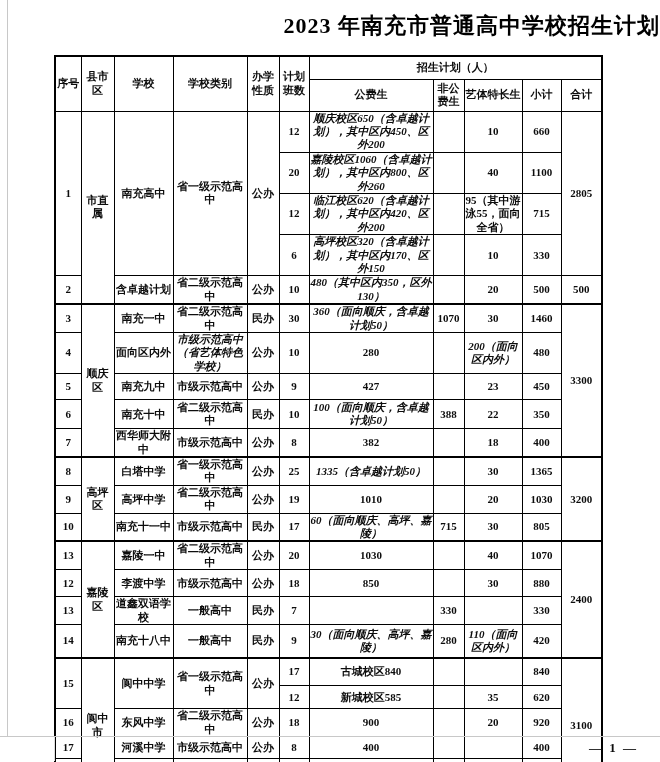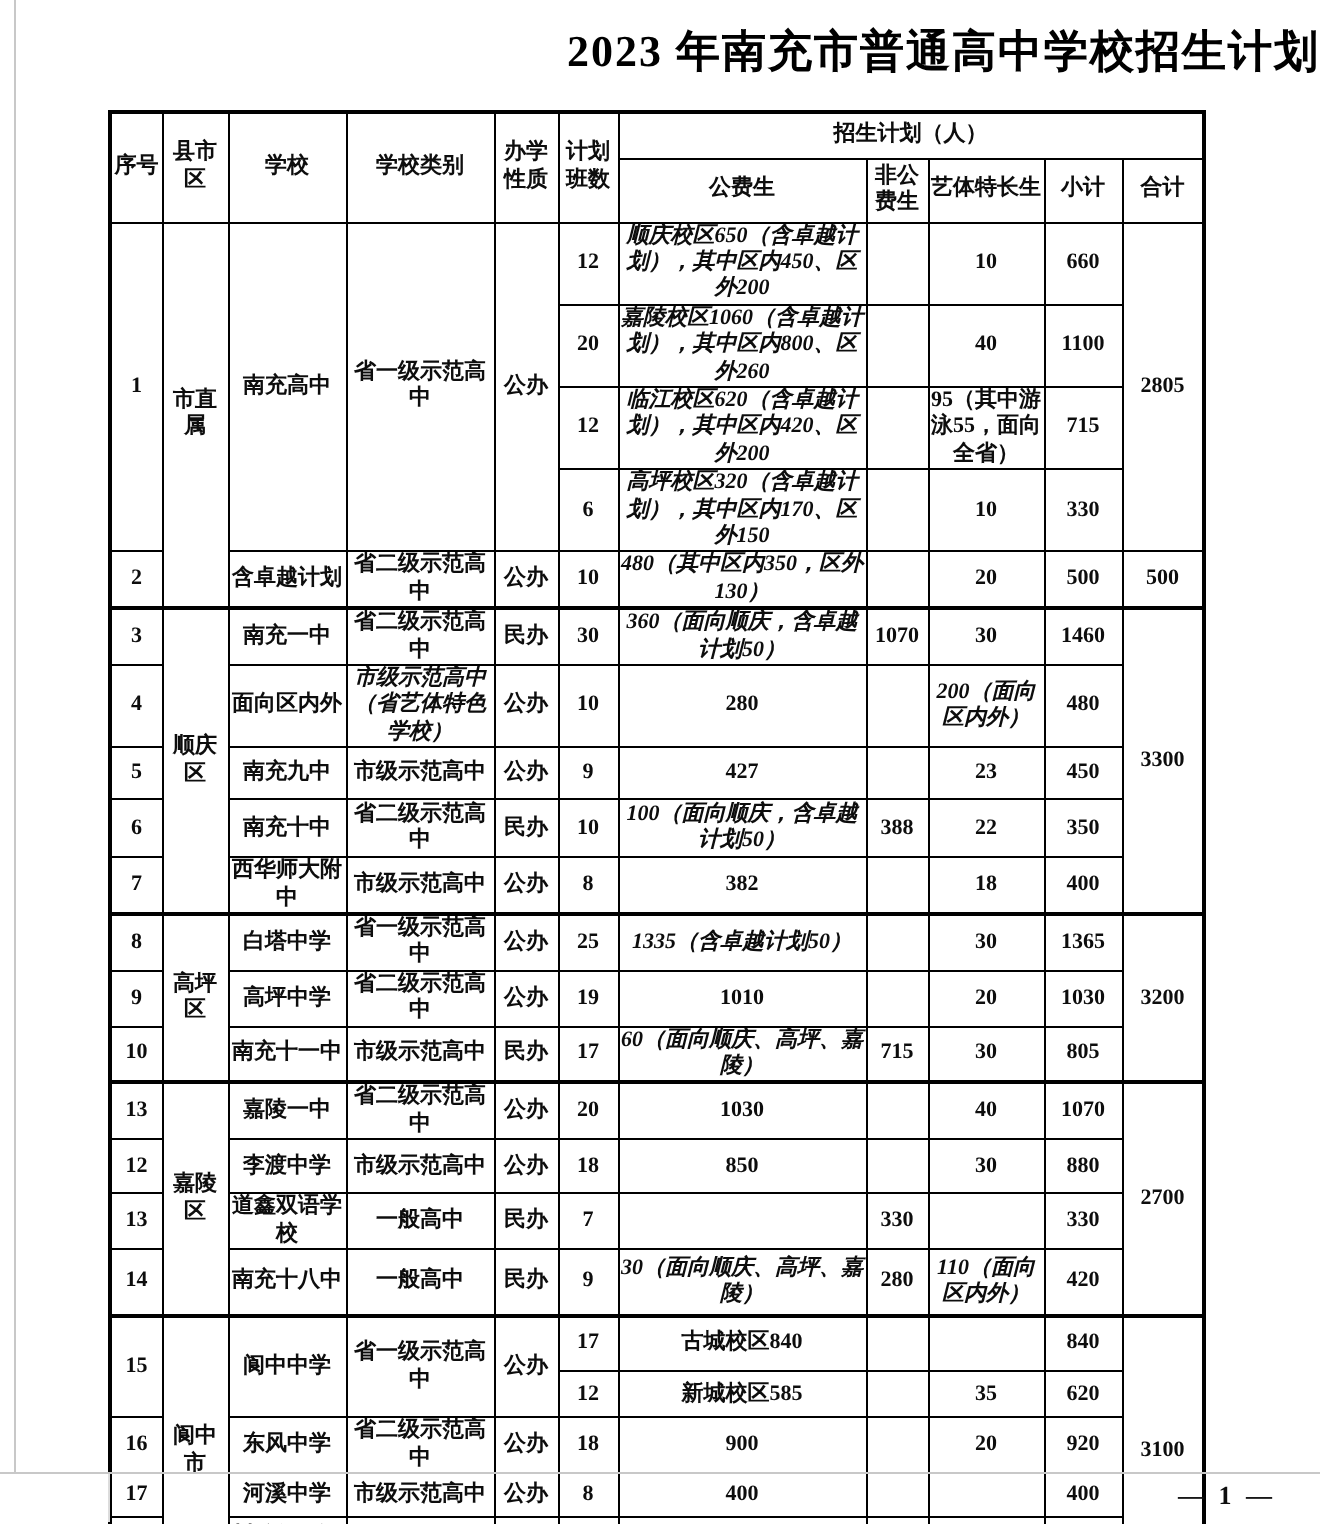--- a/index.html
+++ b/index.html
@@ -229,21 +229,21 @@
         <td>13</td>
         <td rowspan="4">嘉陵区</td>
         <td>嘉陵一中</td>
         <td>省二级示范高中</td>
         <td>公办</td>
         <td>20</td>
         <td>1030</td>
         <td></td>
         <td>40</td>
         <td>1070</td>
-        <td rowspan="4">2700</td>
+        <td rowspan="4">2400</td>
       </tr>
       <tr>
         <td>12</td>
         <td>李渡中学</td>
         <td>市级示范高中</td>
         <td>公办</td>
         <td>18</td>
         <td>850</td>
         <td></td>
         <td>30</td>

